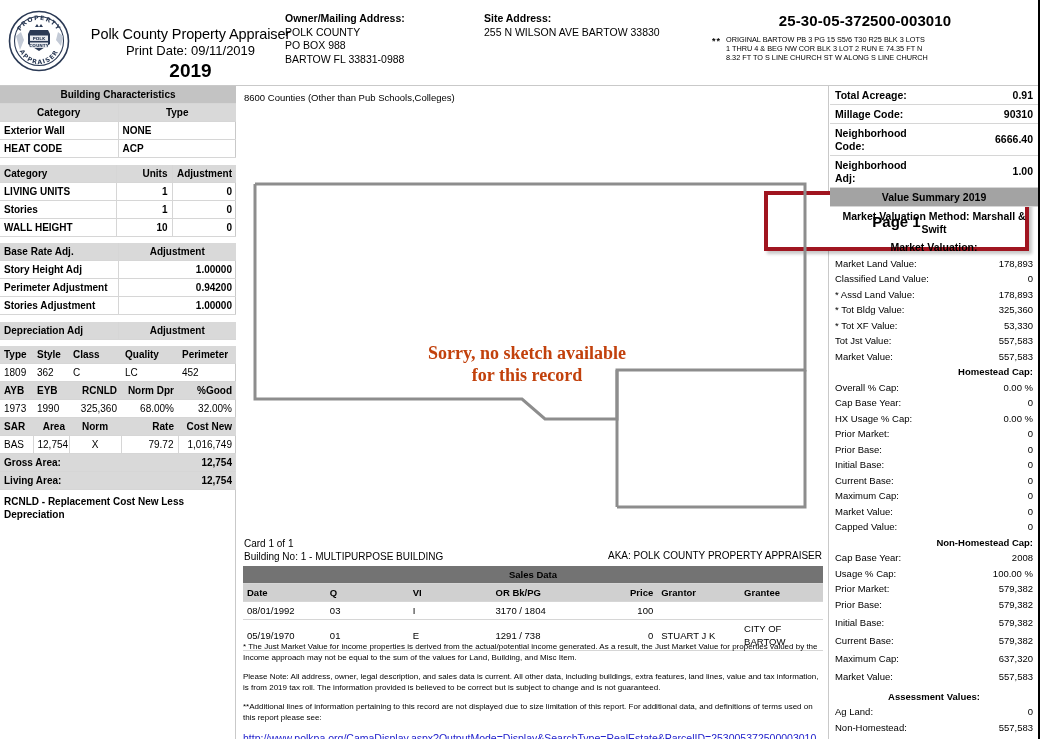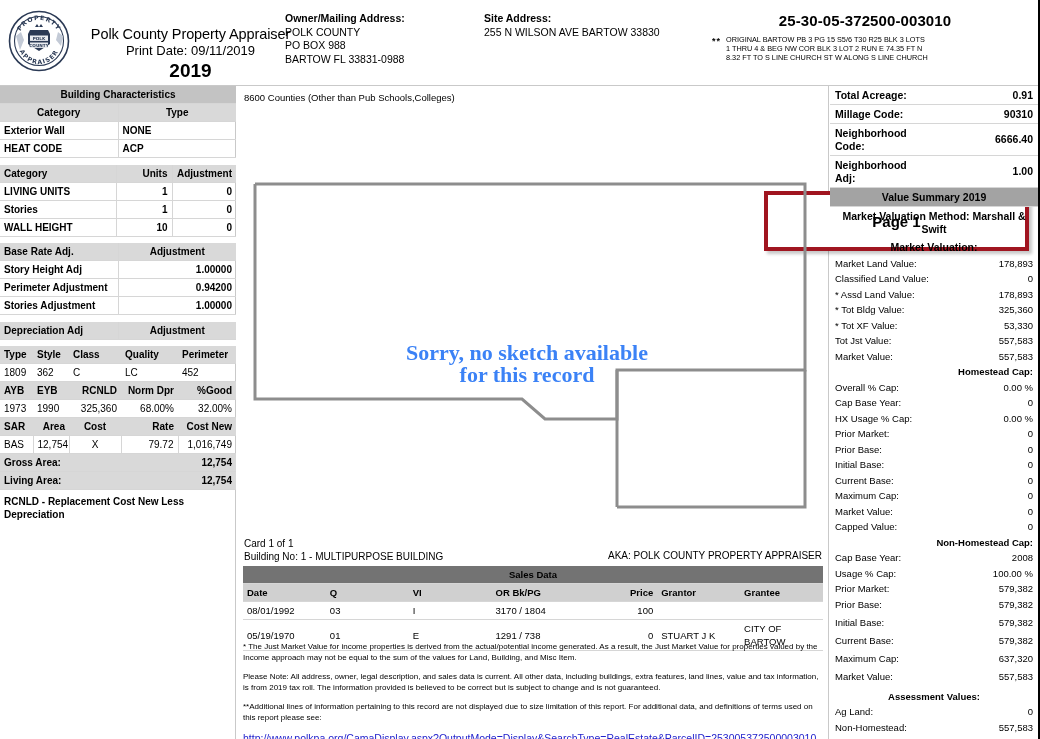--- a/index.html
+++ b/index.html
@@ -80,21 +80,21 @@
     border:4px solid #a01520;background:#fff;
     box-shadow:3px 3px 3px rgba(0,0,0,.22);
     display:flex;align-items:center;justify-content:center;
     box-sizing:border-box;
   }
   .page-box-label{font-size:15px;font-weight:bold;}
   .sketch-area{position:absolute;left:0;top:86px;width:592px;height:355px;}
   .sketch-msg{
     position:absolute;left:120px;top:170px;width:340px;text-align:center;
     font-family:"Liberation Serif", serif;
-    font-size:22px;font-weight:bold;color:#3b82f6;line-height:22px;
+    font-size:18px;font-weight:bold;color:#c2410c;line-height:22px;
   }
   .card-info{position:absolute;left:7px;top:451px;font-size:10px;line-height:13px;}
   .aka{position:absolute;right:6px;top:464px;font-size:10px;}
   .sales-wrap{position:absolute;left:6px;top:480px;width:580px;}
   table.sales{border-collapse:collapse;width:580px;table-layout:fixed;}
   table.sales td,table.sales th{
     font-size:9.5px;padding:2px 4px;line-height:13px;
     border-bottom:1px solid #d6d6d6;box-sizing:border-box;
   }
   .sales-title{background:#737373;font-weight:bold;text-align:center;font-size:11.5px;padding:3px;}
@@ -294,21 +294,21 @@
       <tr>
         <td>1973</td>
         <td>1990</td>
         <td class="r">325,360</td>
         <td class="r">68.00%</td>
         <td class="r">32.00%</td>
       </tr>
       <tr>
         <td class="sub">SAR</td>
         <td class="sub r">Area</td>
-        <td class="sub c">Cost</td>
+        <td class="sub c">Norm</td>
         <td class="sub r">Rate</td>
         <td class="sub r">Cost New</td>
       </tr>
       <tr>
         <td>BAS</td>
         <td class="r vline">12,754</td>
         <td class="c vline">X</td>
         <td class="r vline">79.72</td>
         <td class="r vline">1,016,749</td>
       </tr>

